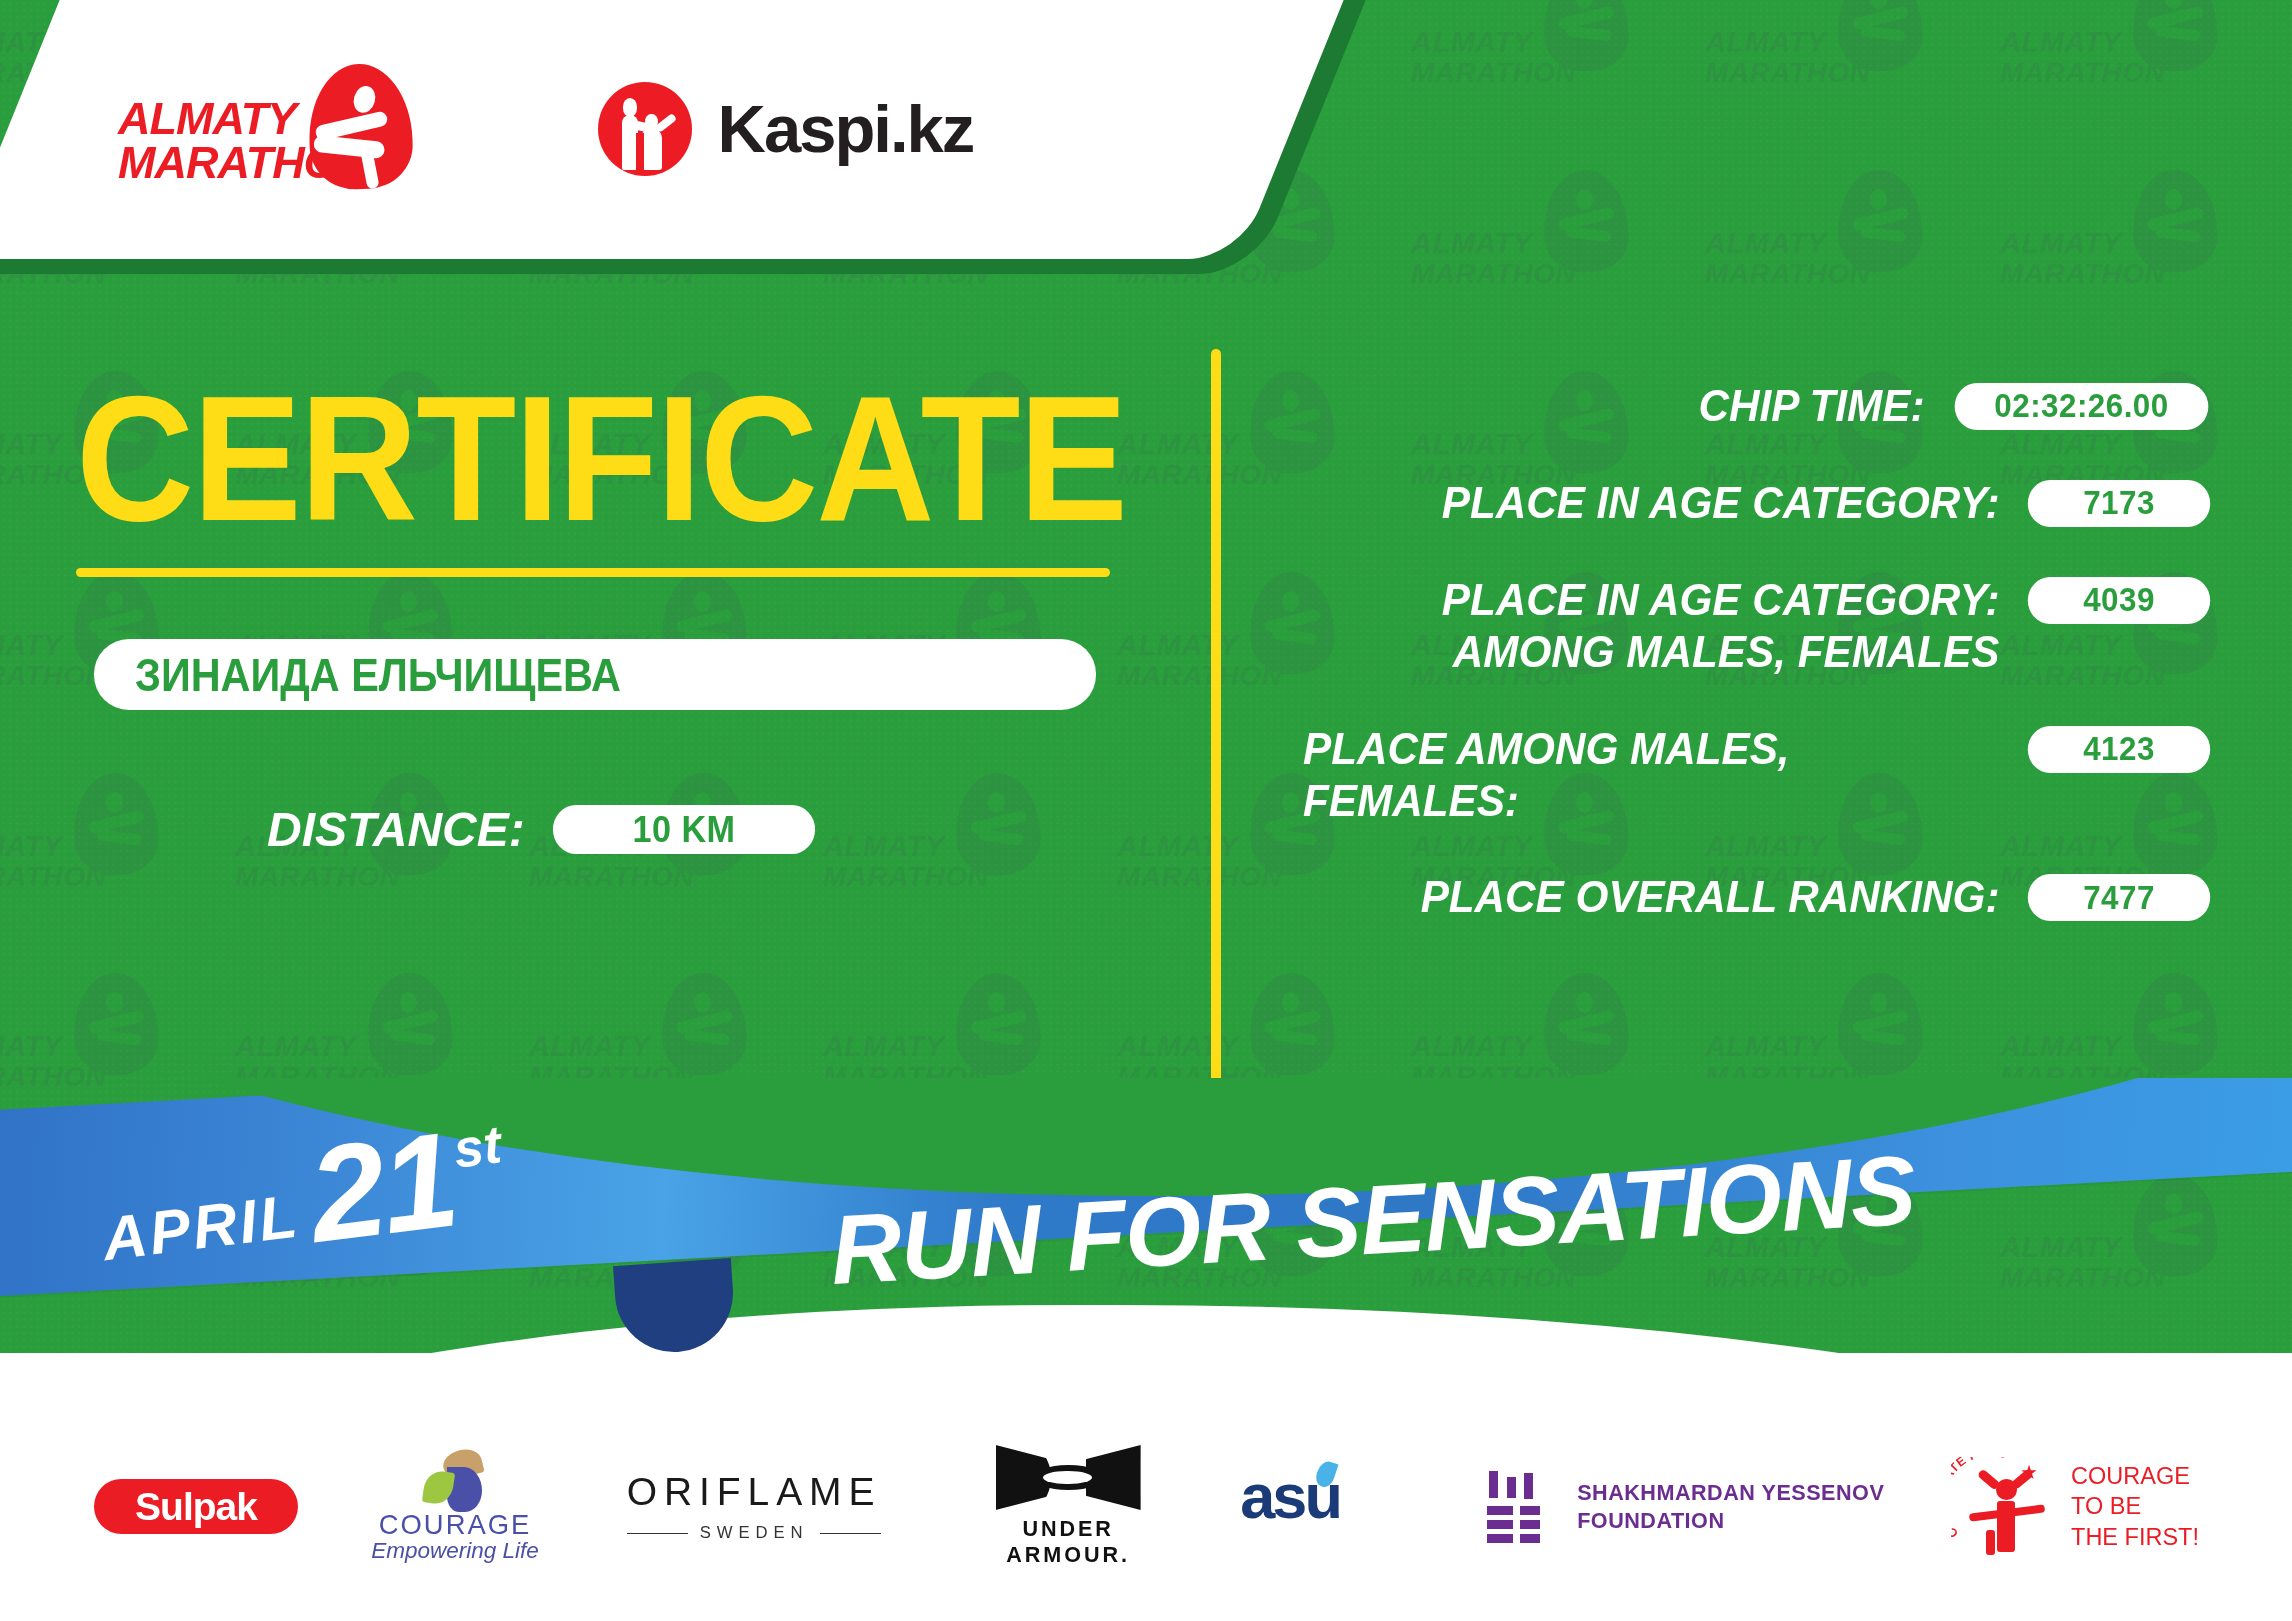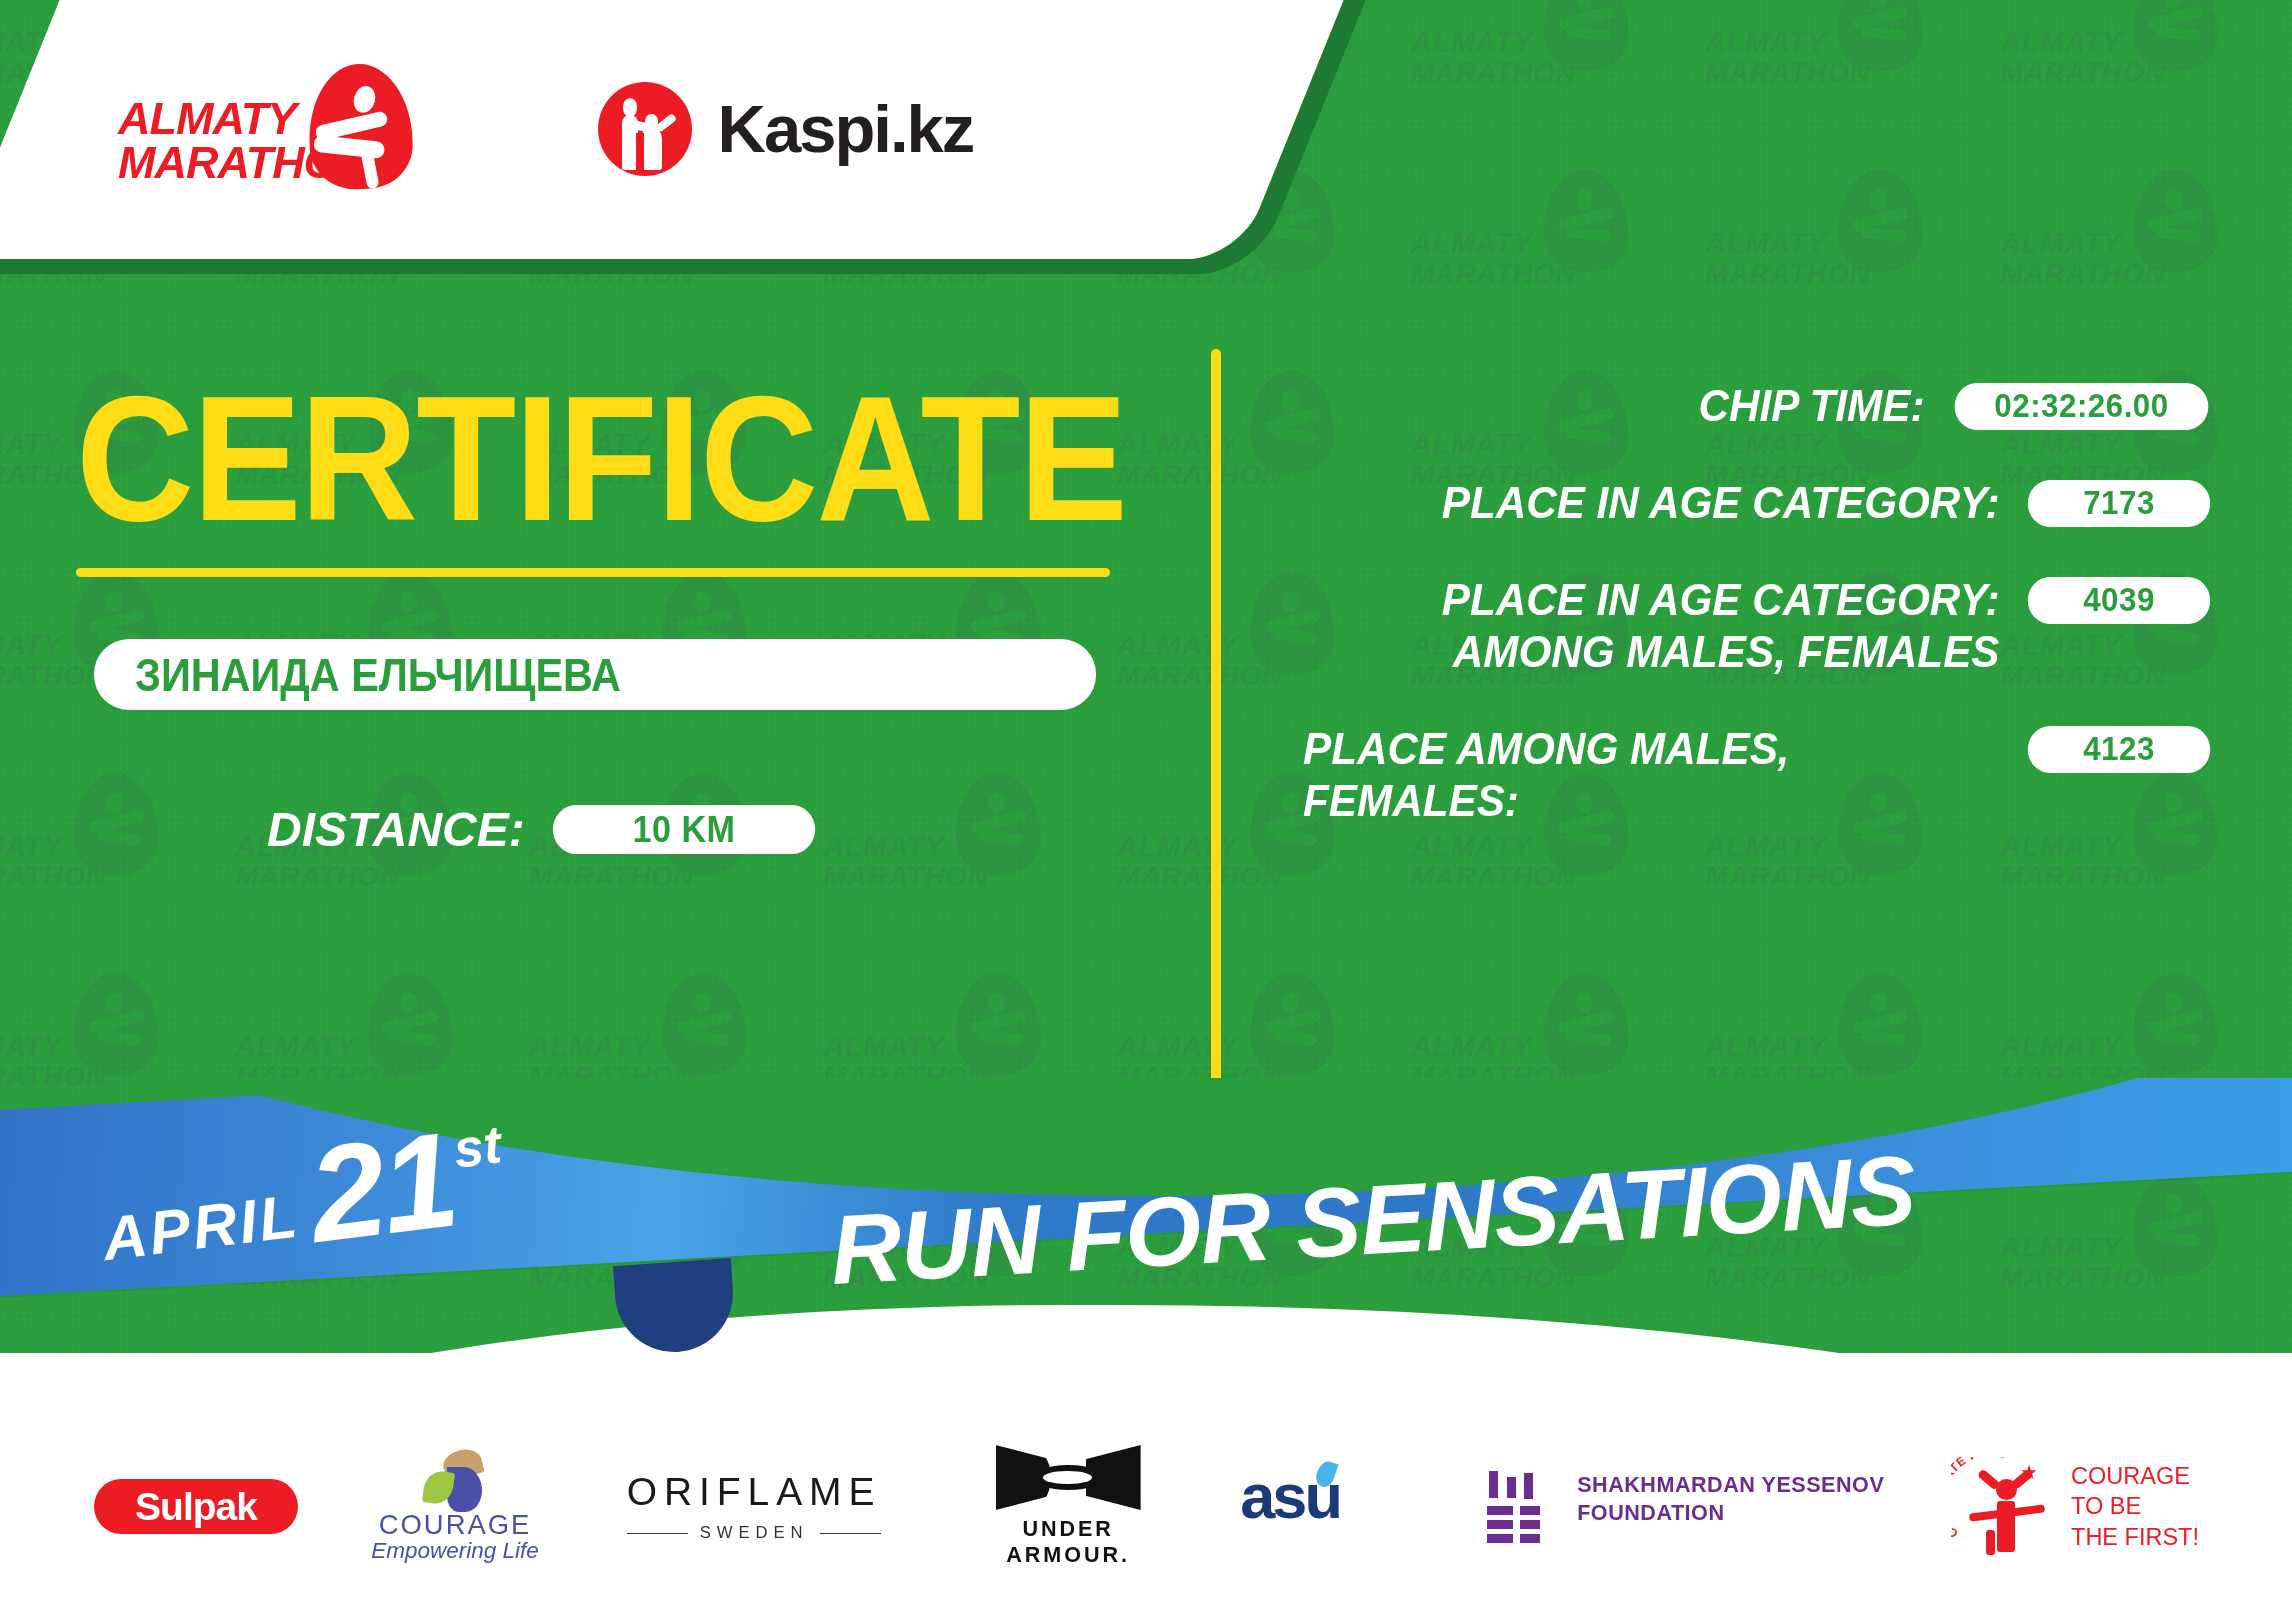--- a/index.html
+++ b/index.html
@@ -516,21 +516,21 @@
     color:#1b3a78;font-size:63px;font-weight:bold;letter-spacing:-2.9px;
     line-height:1;
   }
   .asu-drop{
     position:absolute;left:77px;top:-3.9px;width:17.6px;height:25.5px;
     background:#49b3e8;border-radius:60% 0 50% 50%;
     transform:rotate(18deg);
   }
 
   
-  .yess{ display:flex;gap:31px; }
+  .yess{ display:flex;align-items:center;gap:31px; }
   .ye-mark{ position:relative;width:61px;height:71px;flex:none; }
   .ye-bar{ position:absolute;background:#6b2d8f; }
   .ye-name{ color:#6b2d8f;font-size:21.6px;font-weight:bold;line-height:1.28;letter-spacing:0.5px;white-space:nowrap; }
 
   
   .cour{ display:flex;align-items:center;gap:15.7px; }
   .cour-mark{ position:relative;width:102px;height:106px;flex:none; }
   .cour-arc{
     position:absolute;left:-2px;top:3.9px;width:90px;height:90px;
   }
@@ -960,20 +960,24 @@
     </div>
 
     <div class="stat-row">
       <div class="stat-label two-line">
         <div>PLACE AMONG MALES,</div>
         <div>FEMALES:</div>
       </div>
       <div class="stat-pill">4123</div>
     </div>
 
+    <div class="stat-row">
+      <div class="stat-label">PLACE OVERALL RANKING:</div>
+      <div class="stat-pill">7477</div>
+    </div>
 
   </div>
 
   <div class="ribbon-wrap">
     <div class="ribbon-band"></div>
     <div class="ribbon-mask-top"></div>
     <div class="ribbon-mask-bottom"></div>
     <div class="ribbon-fold"></div>
 
     <div class="date-text">

